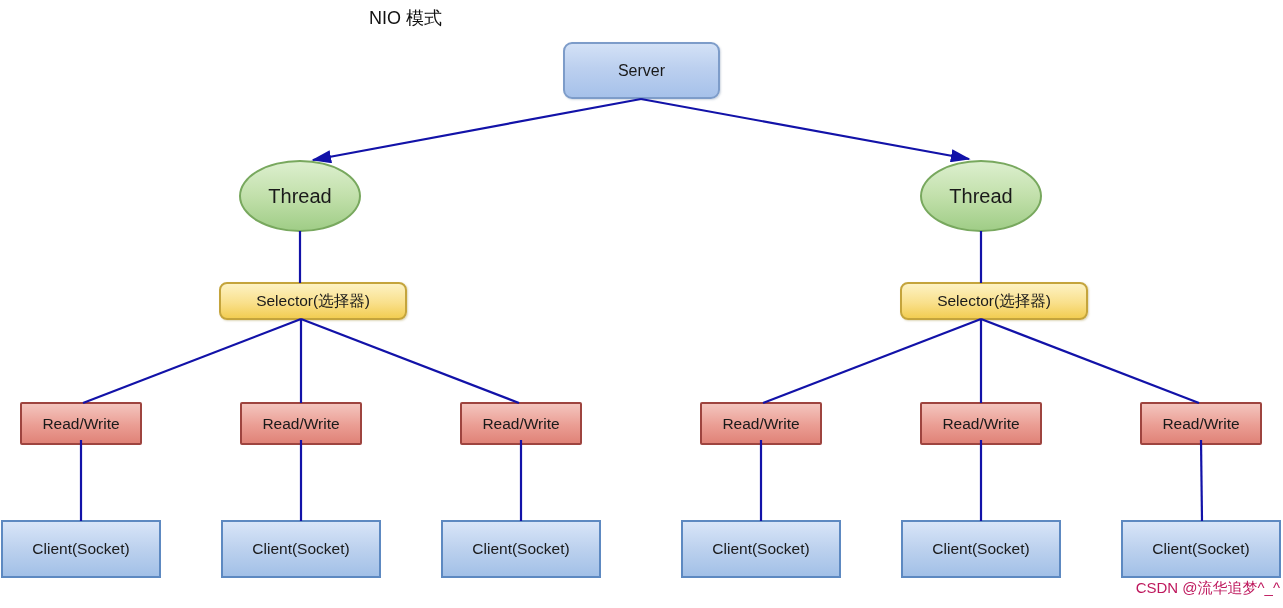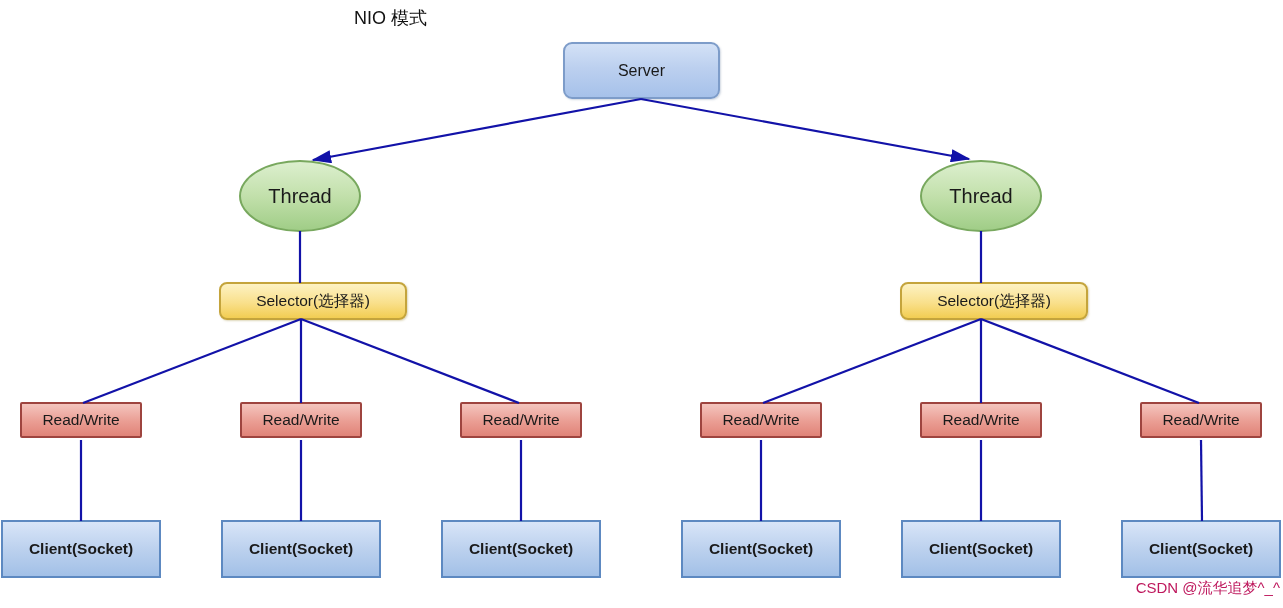--- a/index.html
+++ b/index.html
@@ -57,36 +57,35 @@
     width: 188px; height: 38px;
     top: 282px;
     border: 2px solid #c4a43c;
     border-radius: 8px;
     background: linear-gradient(to bottom, #fdf2c3 0%, #f9e08c 55%, #f2cd52 100%);
     box-shadow: 1px 1px 2px rgba(160,140,60,0.35);
   }
   .selector.s-left  { left: 219px; }
   .selector.s-right { left: 900px; }
   .readwrite {
-    width: 122px; height: 36px;
+    width: 122px; height: 43px;
     top: 402px;
     border: 2.5px solid #9e443f;
     border-radius: 2px;
     background: linear-gradient(to bottom, #f4c5be 0%, #ea9d93 55%, #e08378 100%);
   }
   .client {
     width: 160px; height: 58px;
     top: 520px;
     border: 2.5px solid #5d89c1;
     background: linear-gradient(to bottom, #d8e5f8 0%, #bcd1ee 50%, #a2c0e7 100%);
-    font-weight: bold;
   }
   .title {
     position: absolute;
-    left: 354px; top: 6px;
+    left: 369px; top: 6px;
     font-size: 18px;
     color: #111111;
     z-index: 2;
     white-space: nowrap;
   }
   .watermark {
     position: absolute;
     right: 3px; top: 579px;
     font-size: 15px;
     color: #be185d;

